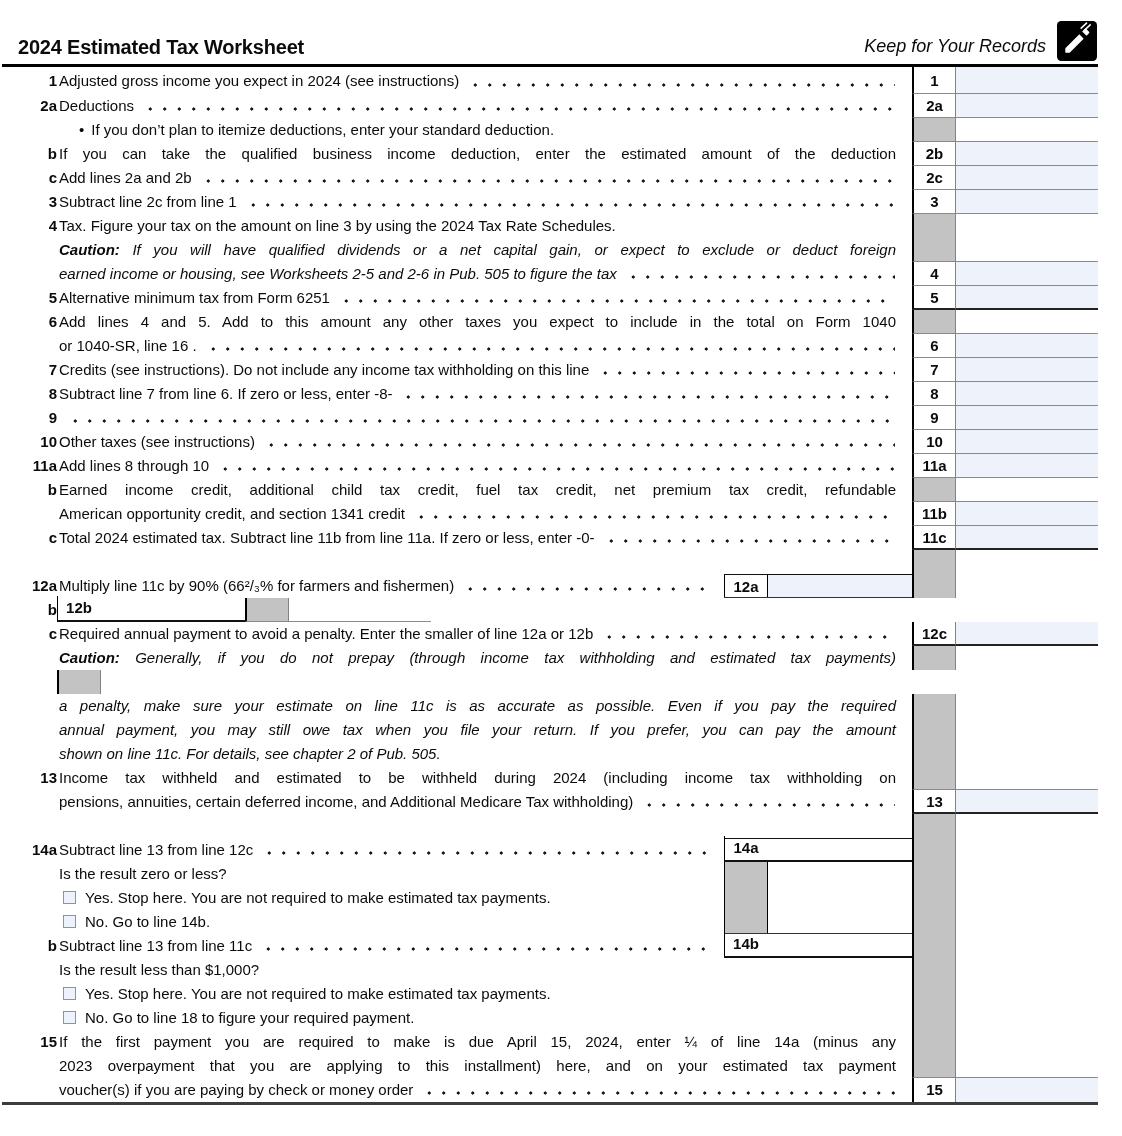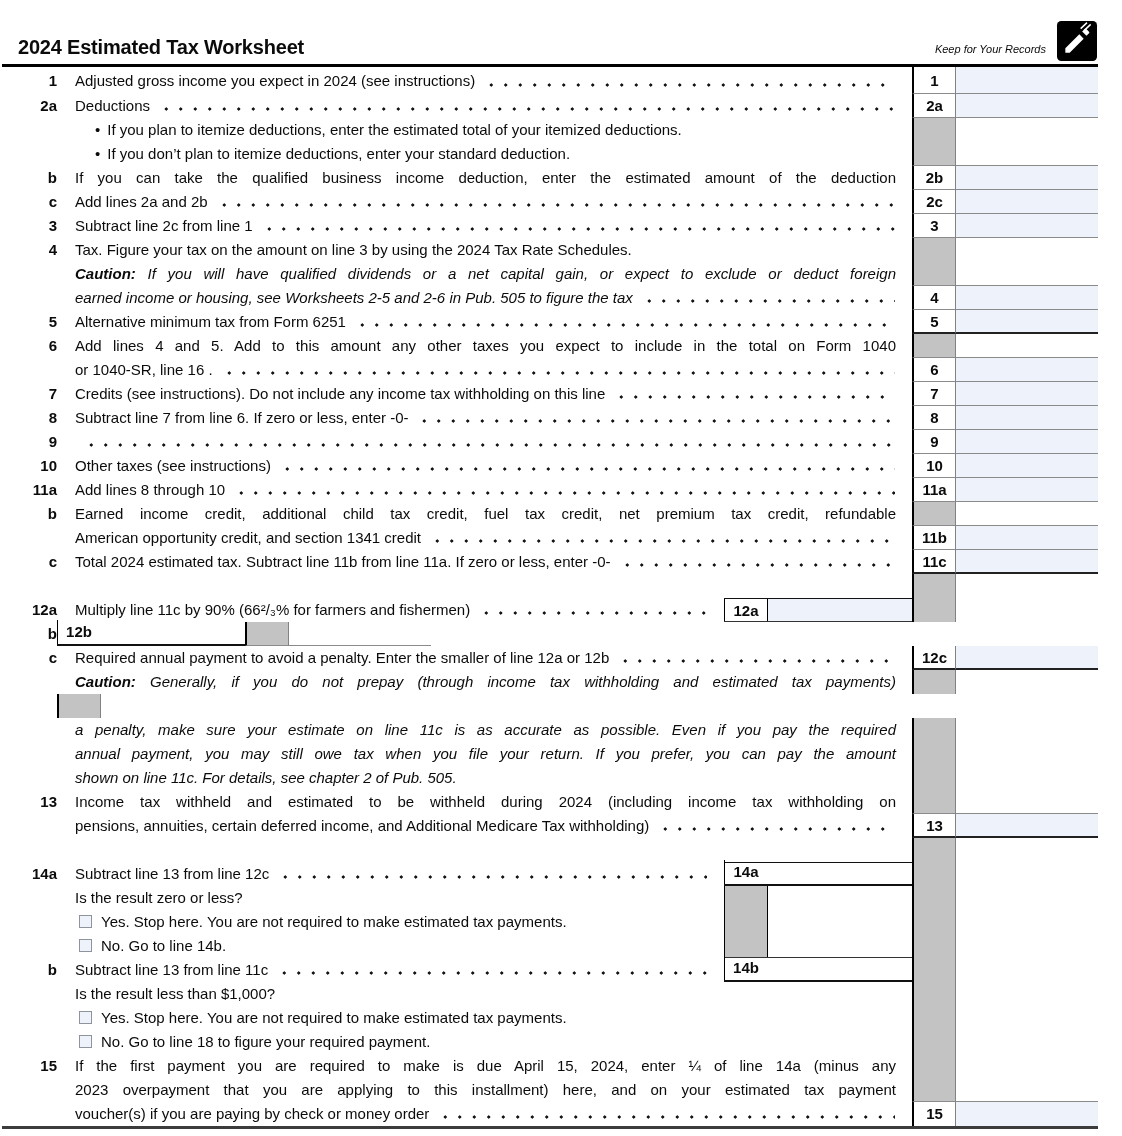--- a/index.html
+++ b/index.html
@@ -3,29 +3,29 @@
 <meta charset="utf-8">
 <style>
   html,body{margin:0;padding:0;background:#fff;}
   body{font-family:"Liberation Sans","DejaVu Sans",sans-serif;font-size:15px;color:#0b0b0b;
        -webkit-font-smoothing:antialiased;}
   .page{width:1096px;margin:10px 0 0 2px;}
   
   .header{display:flex;align-items:flex-end;padding-left:16px;height:47px;}
   .header h1{font-size:20px;font-weight:700;margin:0;letter-spacing:-.2px;line-height:1;}
   .hdr-spacer{flex:1;}
-  .keep{font-style:italic;font-size:11px;margin-right:10px;line-height:1;position:relative;top:-2px;text-align:right;}
+  .keep{font-style:italic;font-size:18px;margin-right:10px;line-height:1;position:relative;top:-2px;text-align:right;}
   .pencil{flex:none;position:relative;top:4px;}
   .rule{border-bottom:3px solid #000;margin-top:7px;}
   
   .rows{border-bottom:3px solid #3c3c3c;}
   .row{display:flex;align-items:stretch;height:24px;line-height:24px;box-sizing:border-box;}
   .row.h27{height:27px;line-height:27px;}
   .cnum{width:55px;flex:none;text-align:right;font-weight:700;}
-  .ctext{flex:1;min-width:0;margin-left:18px;padding-right:16px;overflow:hidden;}
+  .ctext{flex:1;min-width:0;margin-left:2px;padding-right:16px;overflow:hidden;}
   .ctext.withdots{display:flex;}
   .ctext .t{white-space:nowrap;flex:none;}
   .dots{flex:1;margin-left:9px;margin-right:1px;
         background-image:radial-gradient(circle,#151515 1.45px,transparent 1.75px);
         background-size:14.5px 4px;background-repeat:repeat-x;background-position:left bottom 7px;}
   .jf{text-align:justify;text-align-last:justify;}
   .seg.b{font-weight:400;}
   .seg.i{font-style:italic;}
   .seg.bi{font-weight:700;font-style:italic;}
   .bullet{margin:0 7px 0 20px;}
@@ -72,26 +72,20 @@
       </div>
       <div class="row bb-thin">
         <div class="cnum">2a</div>
         <div class="ctext withdots">
           <span class="t"><span class="seg p">Deductions</span></span>
           <span class="dots"></span>
         </div>
         <div class="cbox">2a</div>
         <div class="camt fill"></div>
       </div>
-      <div class="row">
-        <div class="cnum"></div>
-        <div class="ctext"><span class="bullet">•</span><span class="seg p">If you plan to itemize deductions, enter the estimated total of your itemized deductions.</span></div>
-        <div class="cbox shaded"></div>
-        <div class="camt"></div>
-      </div>
       <div class="row bb-thin">
         <div class="cnum"></div>
         <div class="ctext"><span class="bullet">•</span><span class="seg p">If you don’t plan to itemize deductions, enter your standard deduction.</span></div>
         <div class="cbox shaded"></div>
         <div class="camt"></div>
       </div>
       <div class="row bb-thin">
         <div class="cnum">b</div>
         <div class="ctext jf"><span class="seg p">If you can take the qualified business income deduction, enter the estimated amount of the deduction</span></div>
         <div class="cbox">2b</div>
@@ -165,21 +159,21 @@
         <div class="ctext withdots">
           <span class="t"><span class="seg p">Credits (see instructions). </span><span class="seg b">Do not</span><span class="seg p"> include any income tax withholding on this line</span></span>
           <span class="dots"></span>
         </div>
         <div class="cbox">7</div>
         <div class="camt fill"></div>
       </div>
       <div class="row bb-thin">
         <div class="cnum">8</div>
         <div class="ctext withdots">
-          <span class="t"><span class="seg p">Subtract line 7 from line 6. If zero or less, enter -0-</span></span>
+          <span class="t"><span class="seg p">Subtract line 7 from line 6. If zero or less, enter -8-</span></span>
           <span class="dots"></span>
         </div>
         <div class="cbox">8</div>
         <div class="camt fill"></div>
       </div>
       <div class="row bb-thin">
         <div class="cnum">9</div>
         <div class="ctext withdots">
           <span class="dots"></span>
         </div>

